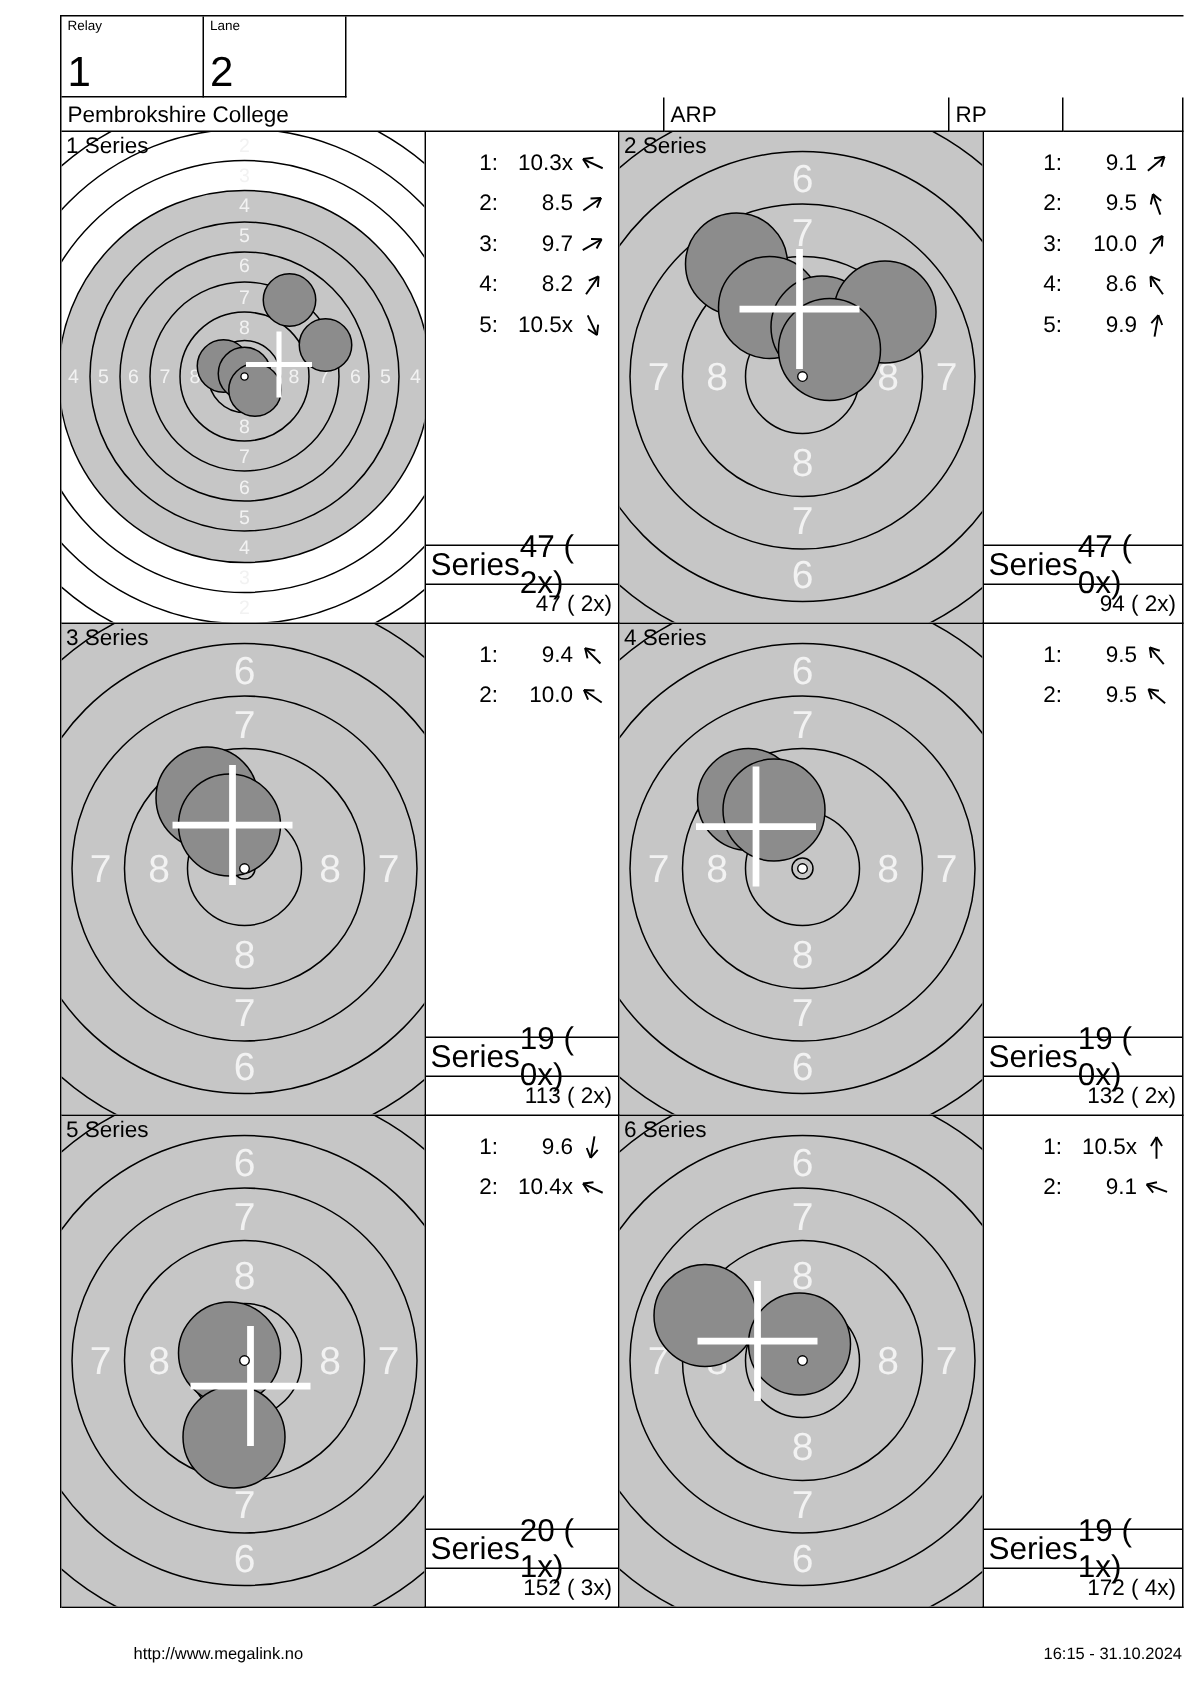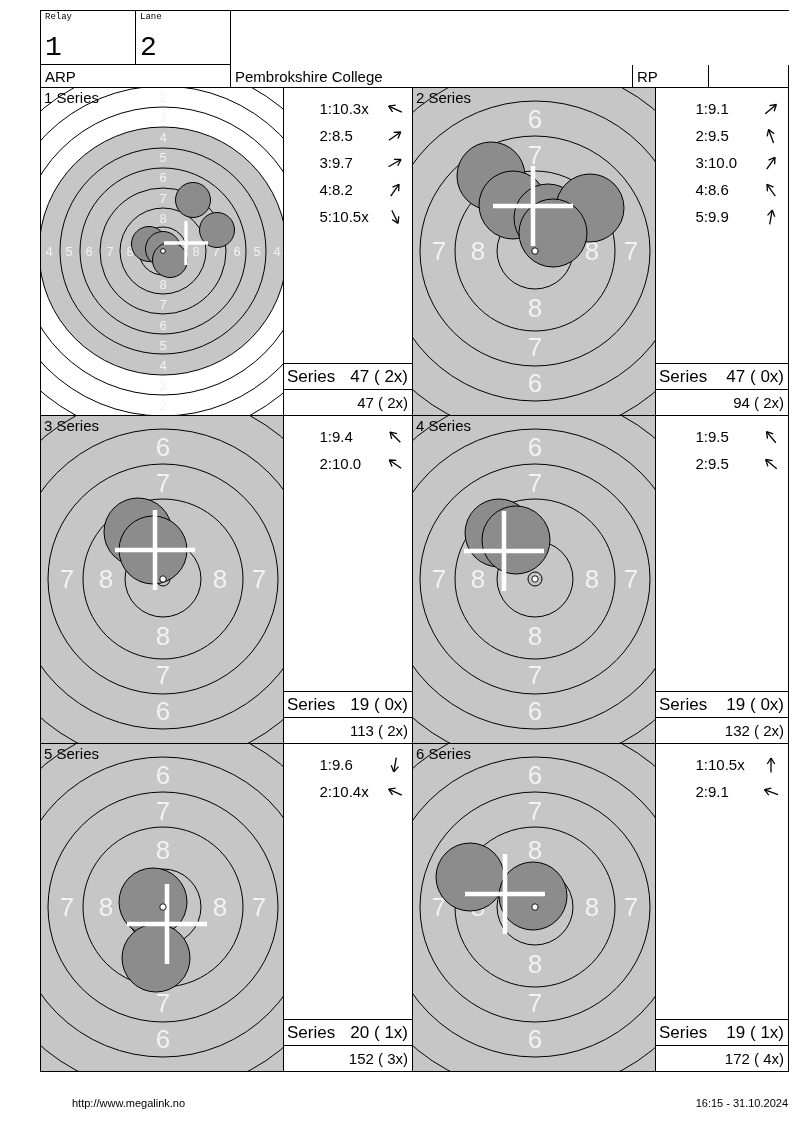--- a/index.html
+++ b/index.html
@@ -12,21 +12,21 @@
     position:absolute;left:40px;top:10px;width:748px;
     border-top:1px solid #000;border-left:1px solid #000;
     box-sizing:content-box;
   }
   .row{display:flex;}
   .cell{
     border-right:1px solid #000;border-bottom:1px solid #000;
     box-sizing:border-box;overflow:hidden;position:relative;
   }
   
-  .hdr1{height:54px;font-family:Liberation Mono, monospace;}
+  .hdr1{height:54px;}
   .relay-cell,.lane-cell{width:95px;display:flex;flex-direction:column;padding:1px 0 0 4px;}
   .tiny-label{font-size:9px;line-height:10px;}
   .big-val{font-size:28px;line-height:30px;margin-top:auto;margin-bottom:1px;}
   .name-cell{width:558px;display:flex;align-items:flex-end;padding:0 0 2px 5px;}
   .shooter{font-size:31px;line-height:33px;}
   .hdr2,.hdr3{height:23px;}
   .txt-cell{display:flex;align-items:center;padding-left:4px;font-size:15px;}
   .w190{width:190px;} .w402{width:402px;} .w76{width:76px;} .w80{width:80px;}
   .w275{width:275px;} .w283{width:283px;}
   
@@ -37,61 +37,61 @@
     position:absolute;top:1px;left:3px;font-size:15px;line-height:17px;
   }
   .info-cell{display:flex;flex-direction:column;}
   .info-a{width:129px;} .info-b{width:133px;}
   .shots{flex:1;padding:7px 6px 0 0;}
   .shot-row{
     display:flex;align-items:center;justify-content:flex-end;
     height:27px;font-size:15px;
   }
   .sn{width:24px;text-align:right;}
-  .sv{width:50px;text-align:left;}
+  .sv{width:50px;text-align:right;}
   .sa{width:23px;height:20px;display:inline-flex;align-items:center;justify-content:center;margin-left:1px;}
   .sa svg{display:block;}
   .series-row{
     height:25px;border-top:1px solid #000;display:flex;align-items:center;
-    justify-content:space-between;padding:0 4px 0 3px;font-size:17px;flex:none;
+    justify-content:space-between;padding:0 4px 0 3px;font-size:21px;flex:none;
   }
   .cum-row{
     height:25px;border-top:1px solid #000;display:flex;align-items:center;
     justify-content:flex-end;padding:0 4px;font-size:15px;flex:none;
   }
   
   .footer{
     position:absolute;left:40px;top:1097px;width:748px;height:16px;font-size:11px;
   }
-  .footer .fl{position:absolute;left:0;top:0;padding-left:32px;}
+  .footer .fl{position:absolute;left:17px;top:0;padding-left:32px;}
   .footer .fc{position:absolute;left:0;right:0;top:0;text-align:center;}
   .footer .fr{position:absolute;right:0;top:0;}
 </style>
 </head>
 <body>
 
 <div class="sheet">
 
   <div class="row hdr1">
     <div class="cell relay-cell">
       <span class="tiny-label">Relay</span>
       <span class="big-val">1</span>
     </div>
     <div class="cell lane-cell">
       <span class="tiny-label">Lane</span>
       <span class="big-val">2</span>
     </div>
   </div>
 
   <div class="row hdr2">
+    <div class="cell txt-cell w402">
+      <span>Pembrokshire College</span>
+    </div>
     <div class="cell txt-cell w190">
       <span>ARP</span>
-    </div>
-    <div class="cell txt-cell w402">
-      <span>Pembrokshire College</span>
     </div>
     <div class="cell txt-cell w76">
       <span>RP</span>
     </div>
     <div class="cell txt-cell w80"></div>
   </div>
 
 
   <div class="row panel-row">
     <div class="cell target-cell">

